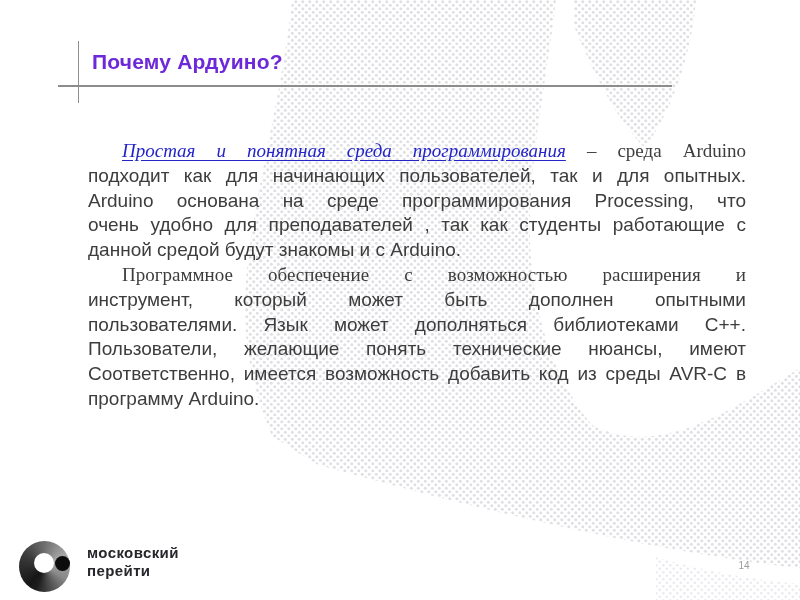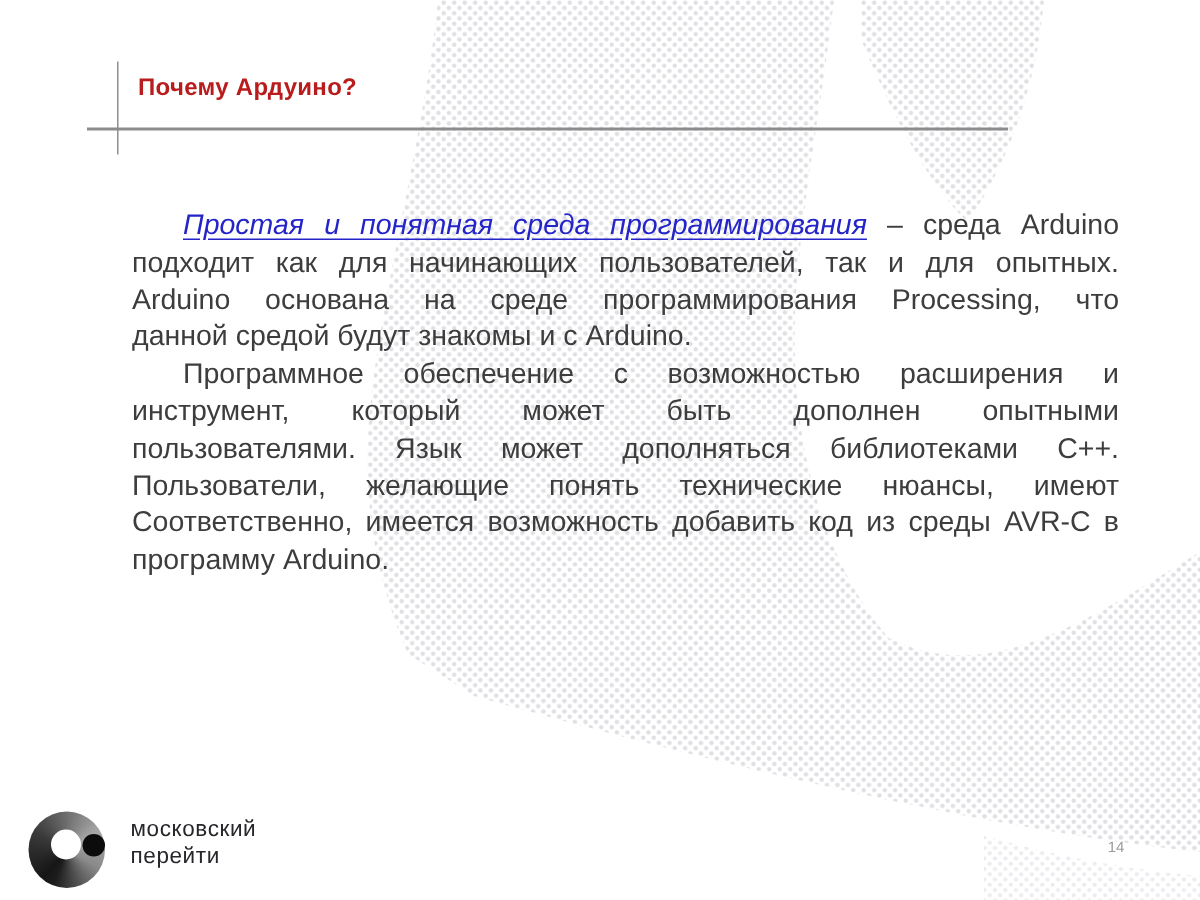--- a/index.html
+++ b/index.html
@@ -8,49 +8,49 @@
     background:#ffffff;
     font-family:"Liberation Sans", sans-serif;
   }
   .bg{position:absolute;left:0;top:0;width:800px;height:600px;z-index:0;}
 
   
   .title-vbar{position:absolute;left:78px;top:41px;width:1px;height:62px;background:#8f8f8f;z-index:2;}
   .title-hrule{position:absolute;left:58px;top:85px;width:614px;height:2px;background:#8c8c8c;z-index:2;}
   .slide-title{
     position:absolute;left:92px;top:50px;z-index:3;
-    font-size:16px;font-weight:bold;color:#b91c1c;letter-spacing:0.2px;
+    font-size:21px;font-weight:bold;color:#6d28d9;letter-spacing:0.2px;
   }
 
   
   .body-block{
     position:absolute;left:88px;top:139px;width:658px;z-index:3;
     font-size:19px;color:#3d3d3d;
   }
   .bline{
     height:24.8px;line-height:24.8px;white-space:nowrap;
     text-align:justify;text-justify:inter-word;
   }
   .bline.j{text-align-last:justify;white-space:normal;height:24.8px;overflow:hidden;}
-  .bline.indent{text-indent:34px;}
+  .bline.indent{text-indent:34px;font-family:Liberation Serif, serif;}
   .hlink{
     color:#2424c8;font-style:italic;text-decoration:underline;
     text-underline-offset:3px;
   }
 
   
   .logo-ring{
     position:absolute;left:19px;top:541px;width:51px;height:51px;border-radius:50%;z-index:3;
     background:conic-gradient(from 220deg,#161616 0deg,#3a3a3a 80deg,#6e6e6e 140deg,#a8a8a8 200deg,#8a8a8a 260deg,#1d1d1d 340deg,#161616 360deg);
   }
   .logo-hole{position:absolute;left:15px;top:12px;width:20px;height:20px;border-radius:50%;background:#ffffff;}
   .logo-dot{position:absolute;left:36px;top:15px;width:15px;height:15px;border-radius:50%;background:#0c0c0c;}
   .logo-text{
     position:absolute;left:87px;top:544px;z-index:3;
-    font-size:15px;font-weight:normal;color:#26262b;letter-spacing:0.4px;line-height:18px;
+    font-size:15px;font-weight:bold;color:#26262b;letter-spacing:0.4px;line-height:18px;
   }
 
   .page-number{
     position:absolute;left:726px;top:560px;width:36px;z-index:3;
     font-size:10px;color:#9a9a9e;text-align:center;
   }
 </style>
 </head>
 <body>
 
@@ -77,20 +77,21 @@
 <div class="slide-title">Почему Ардуино?</div>
 <div class="title-hrule"></div>
 
 <div class="body-block">
   <div class="bline j indent">
     <span class="hlink">Простая и понятная среда программирования</span>
     <span>– среда Arduino</span>
   </div>
   <div class="bline j">подходит как для начинающих пользователей, так и для опытных.</div>
   <div class="bline j">Arduino основана на среде программирования Processing, что</div>
+  <div class="bline j">очень удобно для преподавателей , так как студенты работающие с</div>
   <div class="bline">данной средой будут знакомы и с Arduino.</div>
   <div class="bline j indent">Программное обеспечение с возможностью расширения и</div>
   <div class="bline j">инструмент, который может быть дополнен опытными</div>
   <div class="bline j">пользователями. Язык может дополняться библиотеками C++.</div>
   <div class="bline j">Пользователи, желающие понять технические нюансы, имеют</div>
   <div class="bline j">Соответственно, имеется возможность добавить код из среды AVR-C в</div>
   <div class="bline">программу Arduino.</div>
 </div>
 
 <div class="logo-ring">

